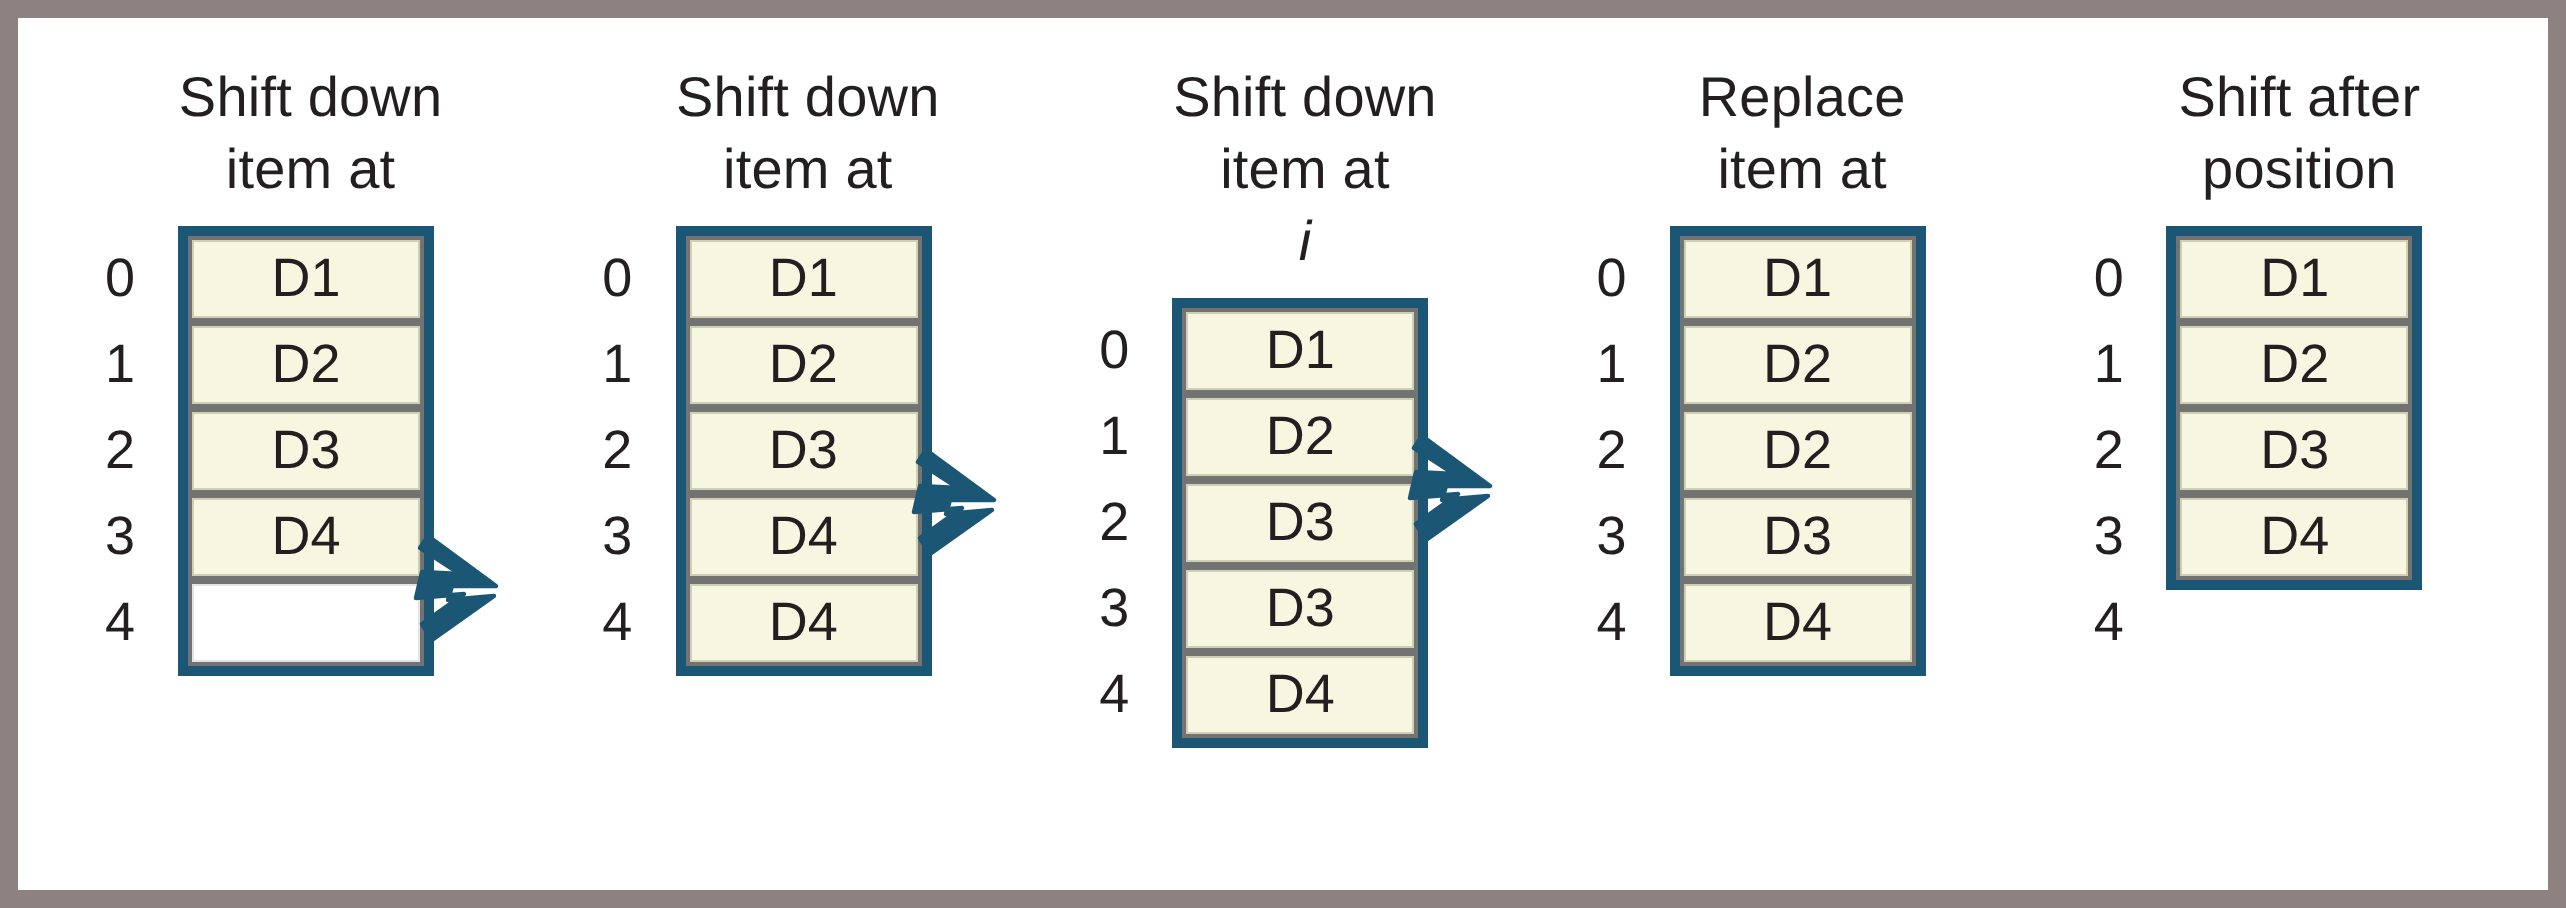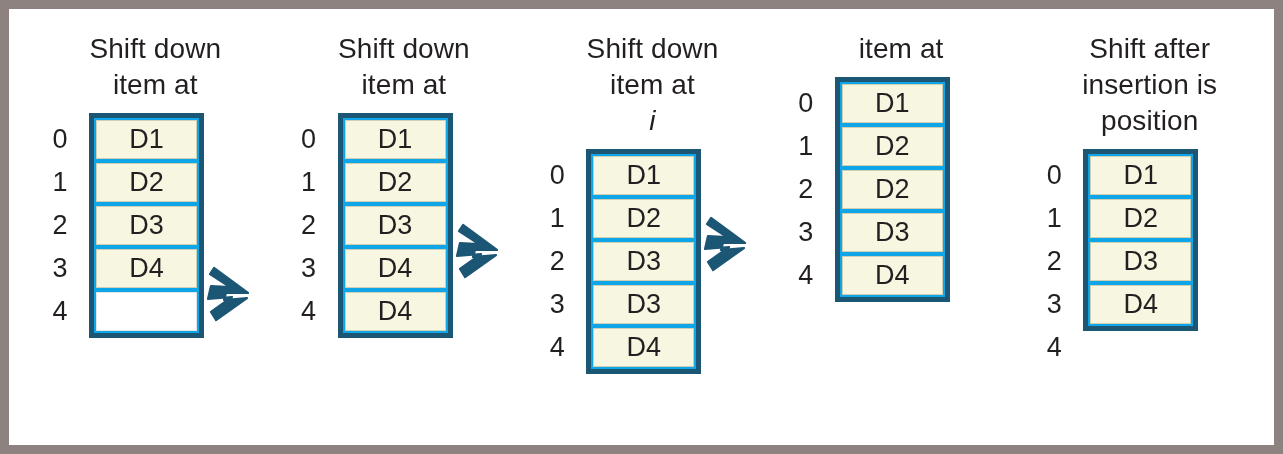--- a/index.html
+++ b/index.html
@@ -52,24 +52,24 @@
   .caption-line { display: block; }
   .array-wrap {
     position: relative;
     margin-top: 10px;
     height: 232px;
   }
   .array-box {
     position: absolute;
     left: 58px;
     top: 0;
-    width: 115px;
+    width: 128px;
     box-sizing: border-box;
     border: 5px solid #1b5674;
-    background: #0ea5e9;
+    background: #737373;
   }
   .cell-row {
     position: relative;
     height: 43px;
   }
   .cell {
     position: absolute;
     left: 0;
     top: 0;
     right: 0;
@@ -204,48 +204,48 @@
             </div>
           </div>
           <svg class="arrow-layer" viewBox="0 0 250 232" width="250" height="232">
             <g transform="translate(183,91)">
               <path d="M 0,-22 L 34,3 L 12,3 L 10,10 L 33,8 L 2,30 L -3,22 L 18,7 L -6,9 L -3,-4 L 16,-3 L -4,-16 Z" fill="#1b5674" stroke="#1b5674" stroke-width="2.2" stroke-linejoin="round"></path>
             </g>
           </svg>
         </div>
       </div>
       <div class="panel">
-        <div class="panel-caption"><span class="caption-line">item at</span></div>
-        <div class="array-wrap">
-          <div class="index-label" style="top: 5px;">0</div>
-          <div class="index-label" style="top: 48px;">1</div>
-          <div class="index-label" style="top: 91px;">2</div>
-          <div class="index-label" style="top: 134px;">3</div>
-          <div class="index-label" style="top: 177px;">4</div>
-          <div class="array-box">
-            <div class="cell-row">
-              <div class="cell">D1</div>
-            </div>
-            <div class="cell-row">
-              <div class="cell">D2</div>
-            </div>
-            <div class="cell-row">
-              <div class="cell">D2</div>
-            </div>
-            <div class="cell-row">
-              <div class="cell">D3</div>
-            </div>
-            <div class="cell-row">
-              <div class="cell">D4</div>
-            </div>
-          </div>
-        </div>
-      </div>
-      <div class="panel">
-        <div class="panel-caption"><span class="caption-line">Shift after</span><span class="caption-line">insertion is</span><span class="caption-line">position</span></div>
+        <div class="panel-caption"><span class="caption-line">Replace</span><span class="caption-line">item at</span></div>
+        <div class="array-wrap">
+          <div class="index-label" style="top: 5px;">0</div>
+          <div class="index-label" style="top: 48px;">1</div>
+          <div class="index-label" style="top: 91px;">2</div>
+          <div class="index-label" style="top: 134px;">3</div>
+          <div class="index-label" style="top: 177px;">4</div>
+          <div class="array-box">
+            <div class="cell-row">
+              <div class="cell">D1</div>
+            </div>
+            <div class="cell-row">
+              <div class="cell">D2</div>
+            </div>
+            <div class="cell-row">
+              <div class="cell">D2</div>
+            </div>
+            <div class="cell-row">
+              <div class="cell">D3</div>
+            </div>
+            <div class="cell-row">
+              <div class="cell">D4</div>
+            </div>
+          </div>
+        </div>
+      </div>
+      <div class="panel">
+        <div class="panel-caption"><span class="caption-line">Shift after</span><span class="caption-line">position</span></div>
         <div class="array-wrap">
           <div class="index-label" style="top: 5px;">0</div>
           <div class="index-label" style="top: 48px;">1</div>
           <div class="index-label" style="top: 91px;">2</div>
           <div class="index-label" style="top: 134px;">3</div>
           <div class="index-label" style="top: 177px;">4</div>
           <div class="array-box">
             <div class="cell-row">
               <div class="cell">D1</div>
             </div>

